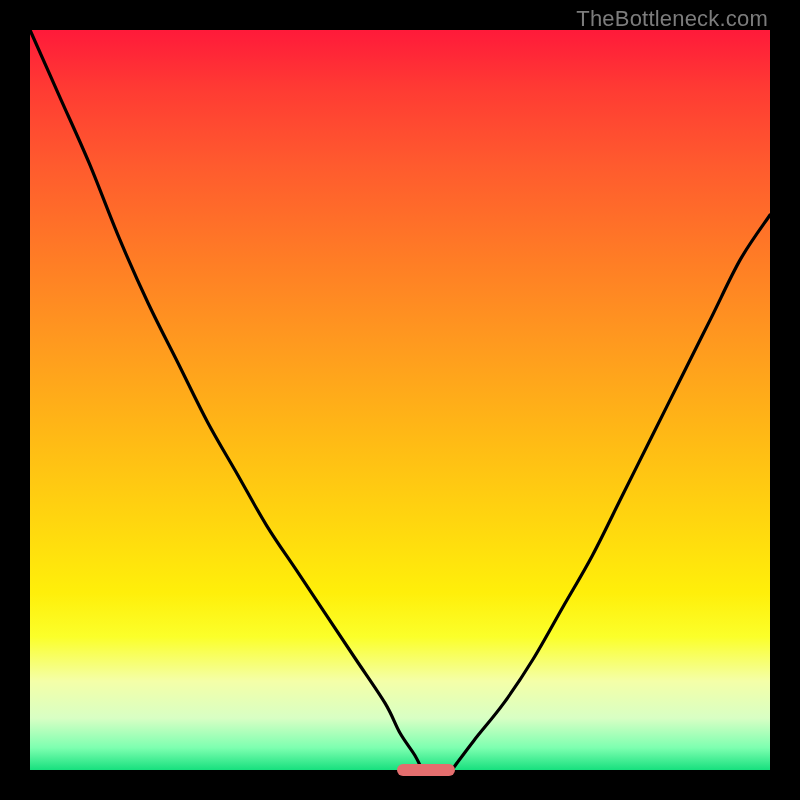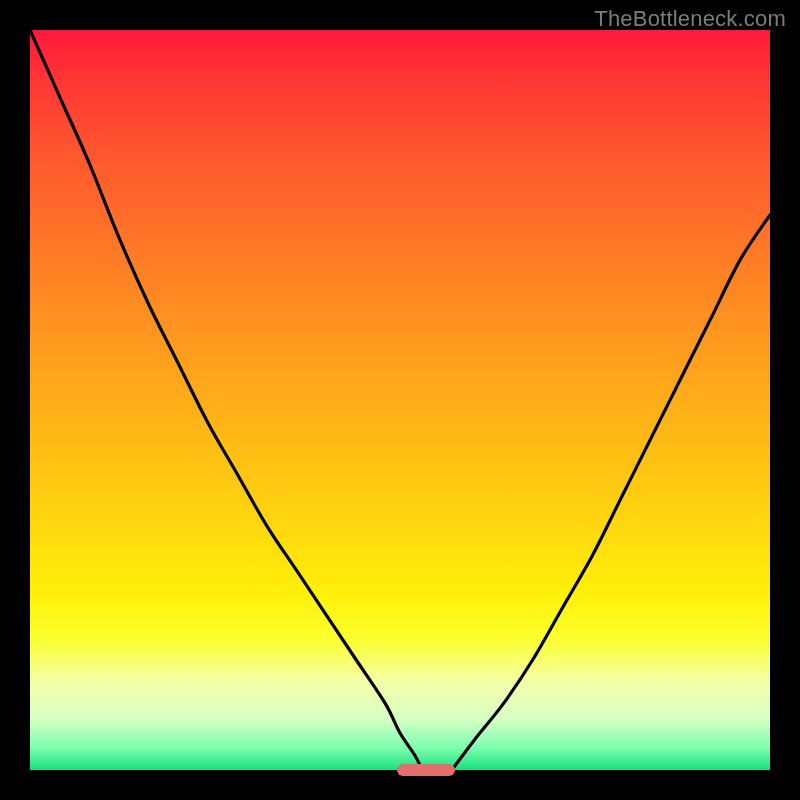--- a/index.html
+++ b/index.html
@@ -13,21 +13,21 @@
   }
   .frame {
     position: relative;
     width: 800px;
     height: 800px;
     background: #000;
   }
   .watermark {
     position: absolute;
     top: 6px;
-    right: 14px;
+    right: 32px;
     color: #7c7c7c;
     font-size: 22px;
     font-weight: 500;
     letter-spacing: 0.2px;
     user-select: none;
   }
   .plot {
     position: absolute;
     left: 30px;
     top: 30px;

